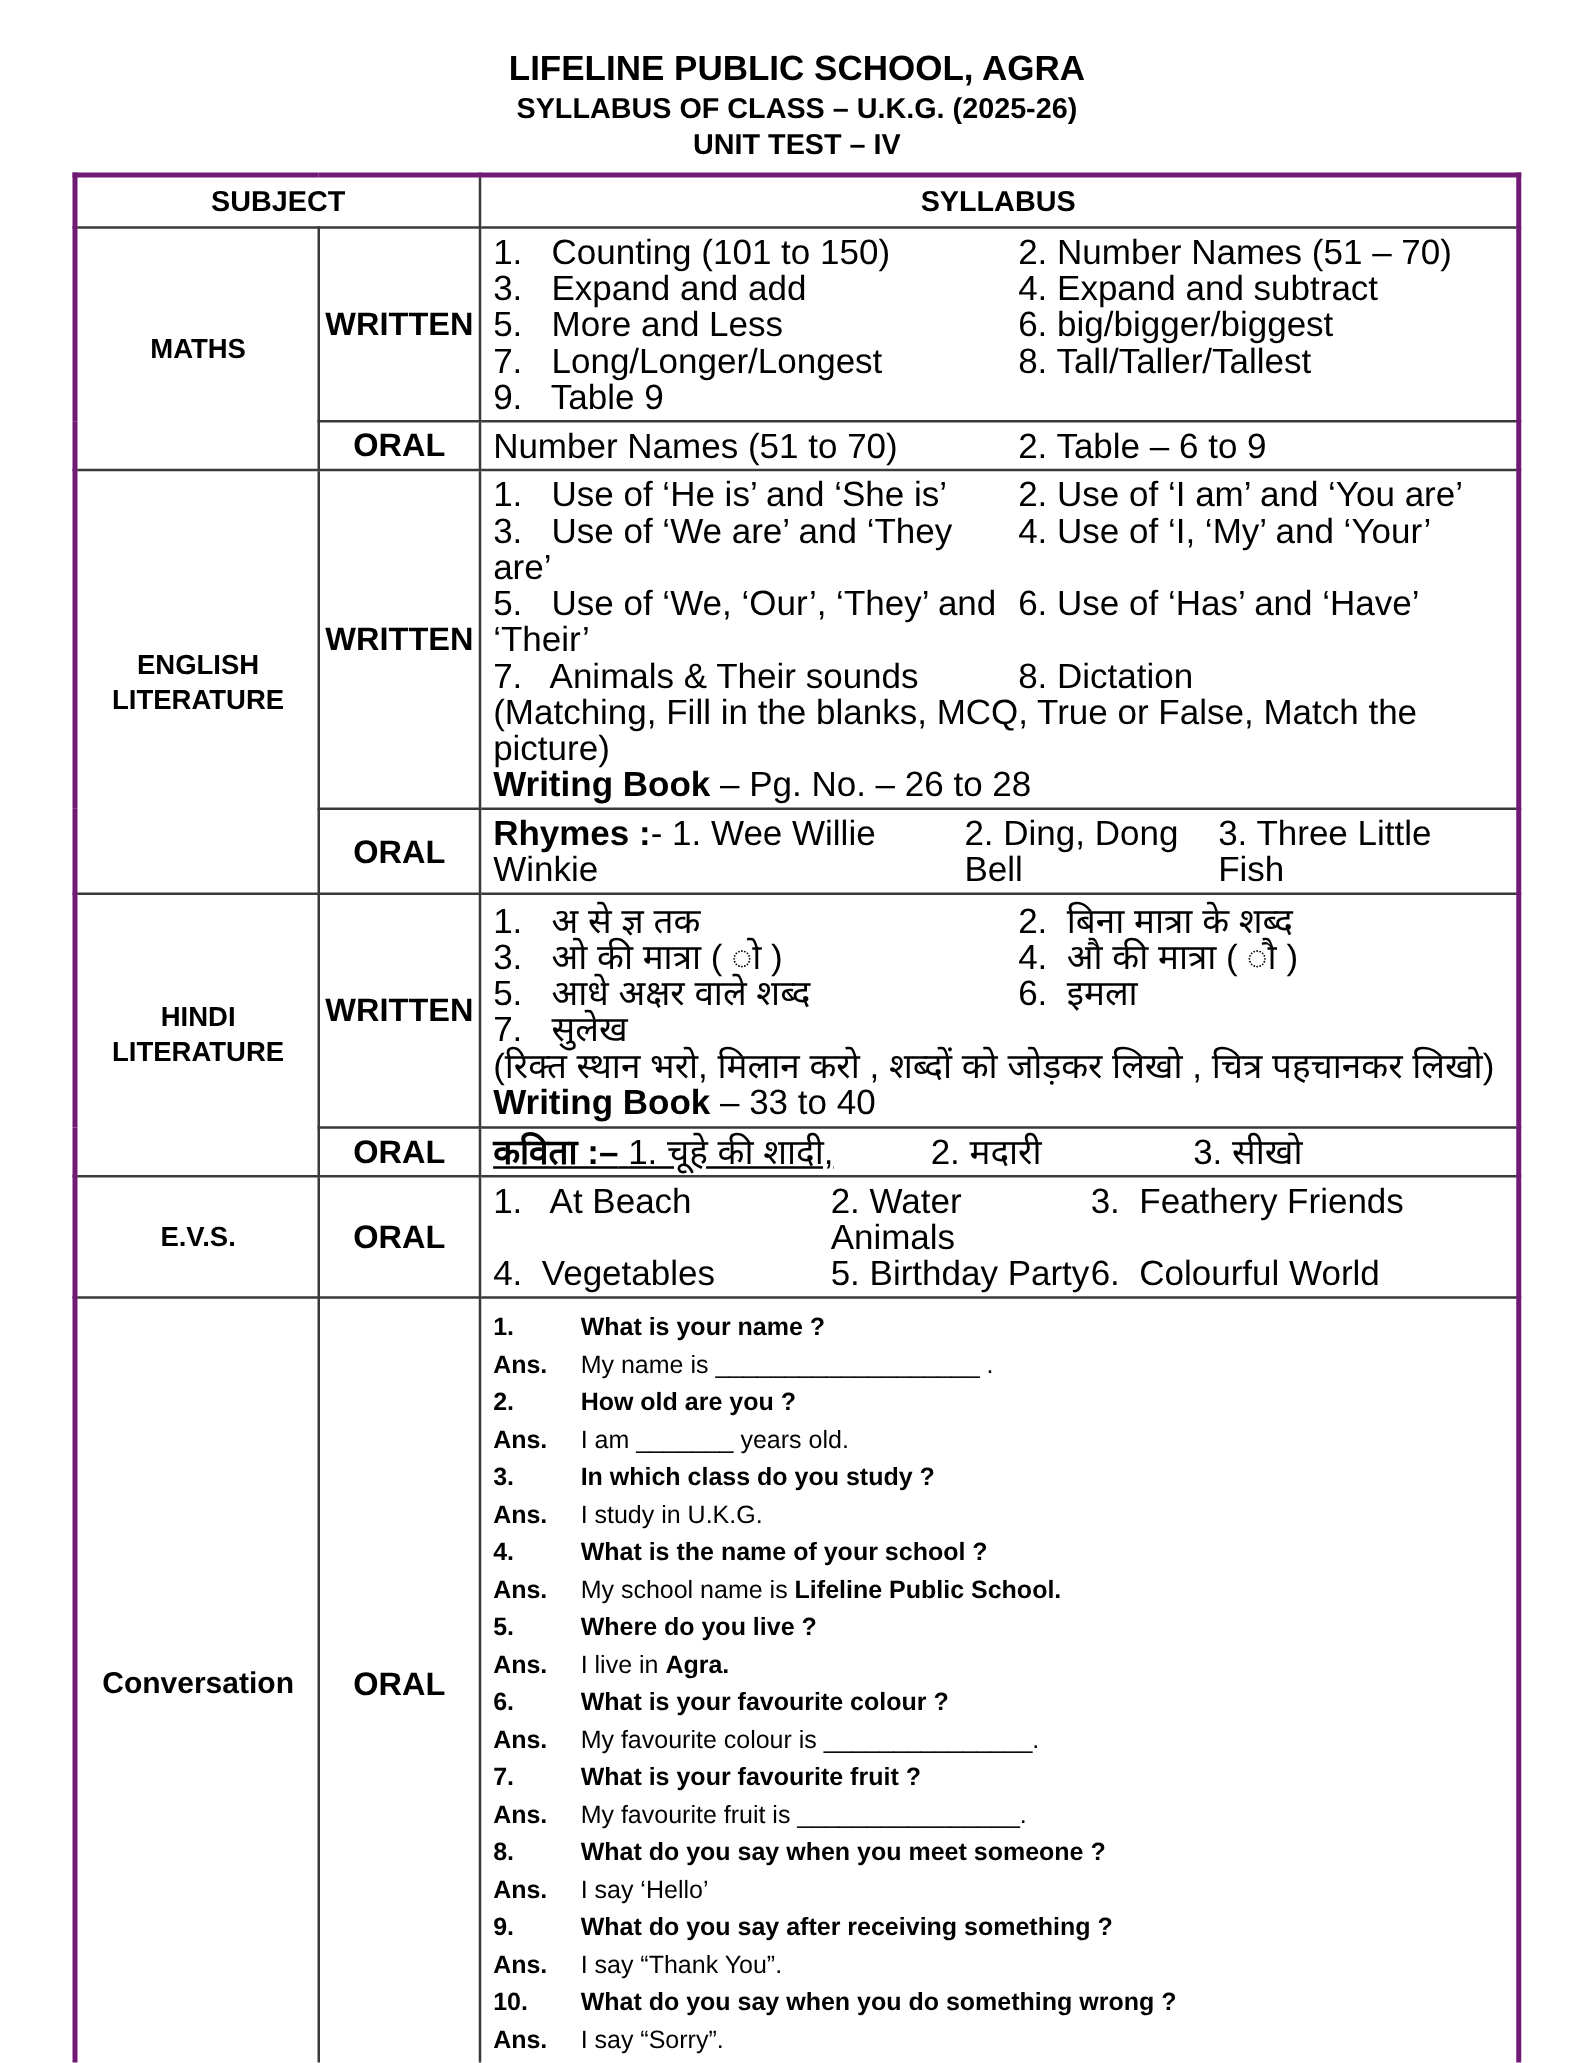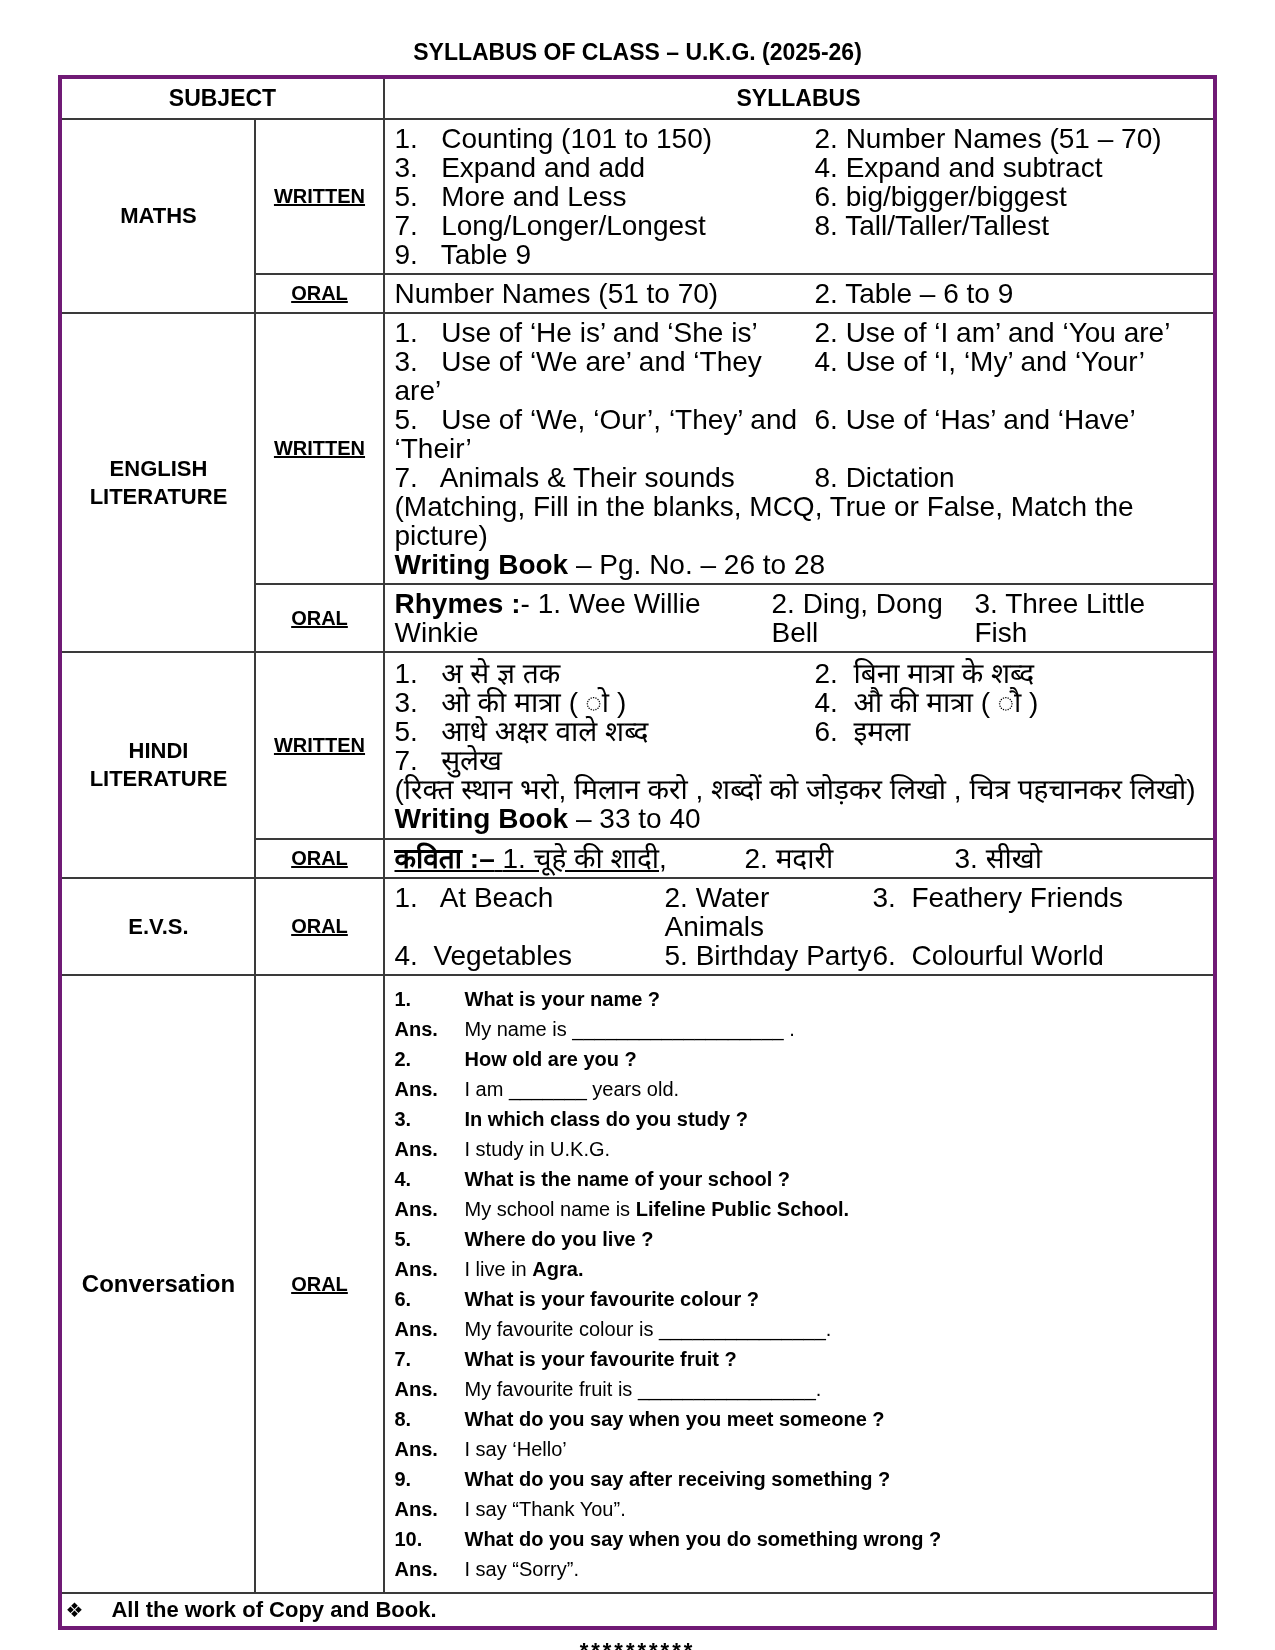--- a/index.html
+++ b/index.html
@@ -14,21 +14,21 @@
   table.main { width:1154px; margin:0 auto; border-collapse:collapse; table-layout:fixed; }
   table.main col.c-subj { width:195px; }
   table.main col.c-type { width:128px; }
   table.main col.c-syl  { width:831px; }
   table.main th, table.main td { border:2px solid #3a3a3a; }
   table.main { border:4px solid #701a75; }
 
   th.hdr { font-size:23px; font-weight:bold; padding:6px 4px; text-align:center; }
   td.sub { text-align:center; vertical-align:middle; font-weight:bold; font-size:22px; line-height:28px; }
   td.sub-conv { font-size:24px; }
-  td.typ { text-align:center; vertical-align:middle; font-weight:bold; font-size:20px;text-decoration:underline; }
+  td.typ { text-align:center; vertical-align:middle; font-weight:bold; font-size:26px; }
   td.syl { font-size:28px; padding:4px 10px; vertical-align:middle;margin-left:40px; }
 
   .ln { display:flex; line-height:29px; }
   .c  { white-space:pre-wrap; }
   .w1 { flex:0 0 420px; }  .w2 { flex:1 1 auto; }
   .e1 { flex:0 0 270px; }  .e2 { flex:0 0 208px; }  .e3 { flex:1 1 auto; }
   .r1 { flex:0 0 377px; }  .r2 { flex:0 0 203px; }  .r3 { flex:1 1 auto; }
   .h1 { flex:0 0 350px;text-decoration:underline; }  .h2 { flex:0 0 210px; }  .h3 { flex:1 1 auto; }
   .b  { font-weight:bold; }
 
@@ -43,21 +43,23 @@
   .closing { text-align:center; font-size:22px; font-weight:bold; letter-spacing:3px; margin-top:8px; }
 
   .devanagari { font-family:"Liberation Sans", "DejaVu Sans", sans-serif; }
 </style>
 </head>
 <body>
 
 <div class="page">
 
   <div class="head">
+    <div class="t1">LIFELINE PUBLIC SCHOOL, AGRA</div>
     <div class="t2">SYLLABUS OF CLASS – U.K.G. (2025-26)</div>
+    <div class="t3">UNIT TEST – IV</div>
   </div>
 
   <table class="main">
     <colgroup>
         <col class="c-subj">
         <col class="c-type">
         <col class="c-syl">
       </colgroup>
 
     <tbody>

